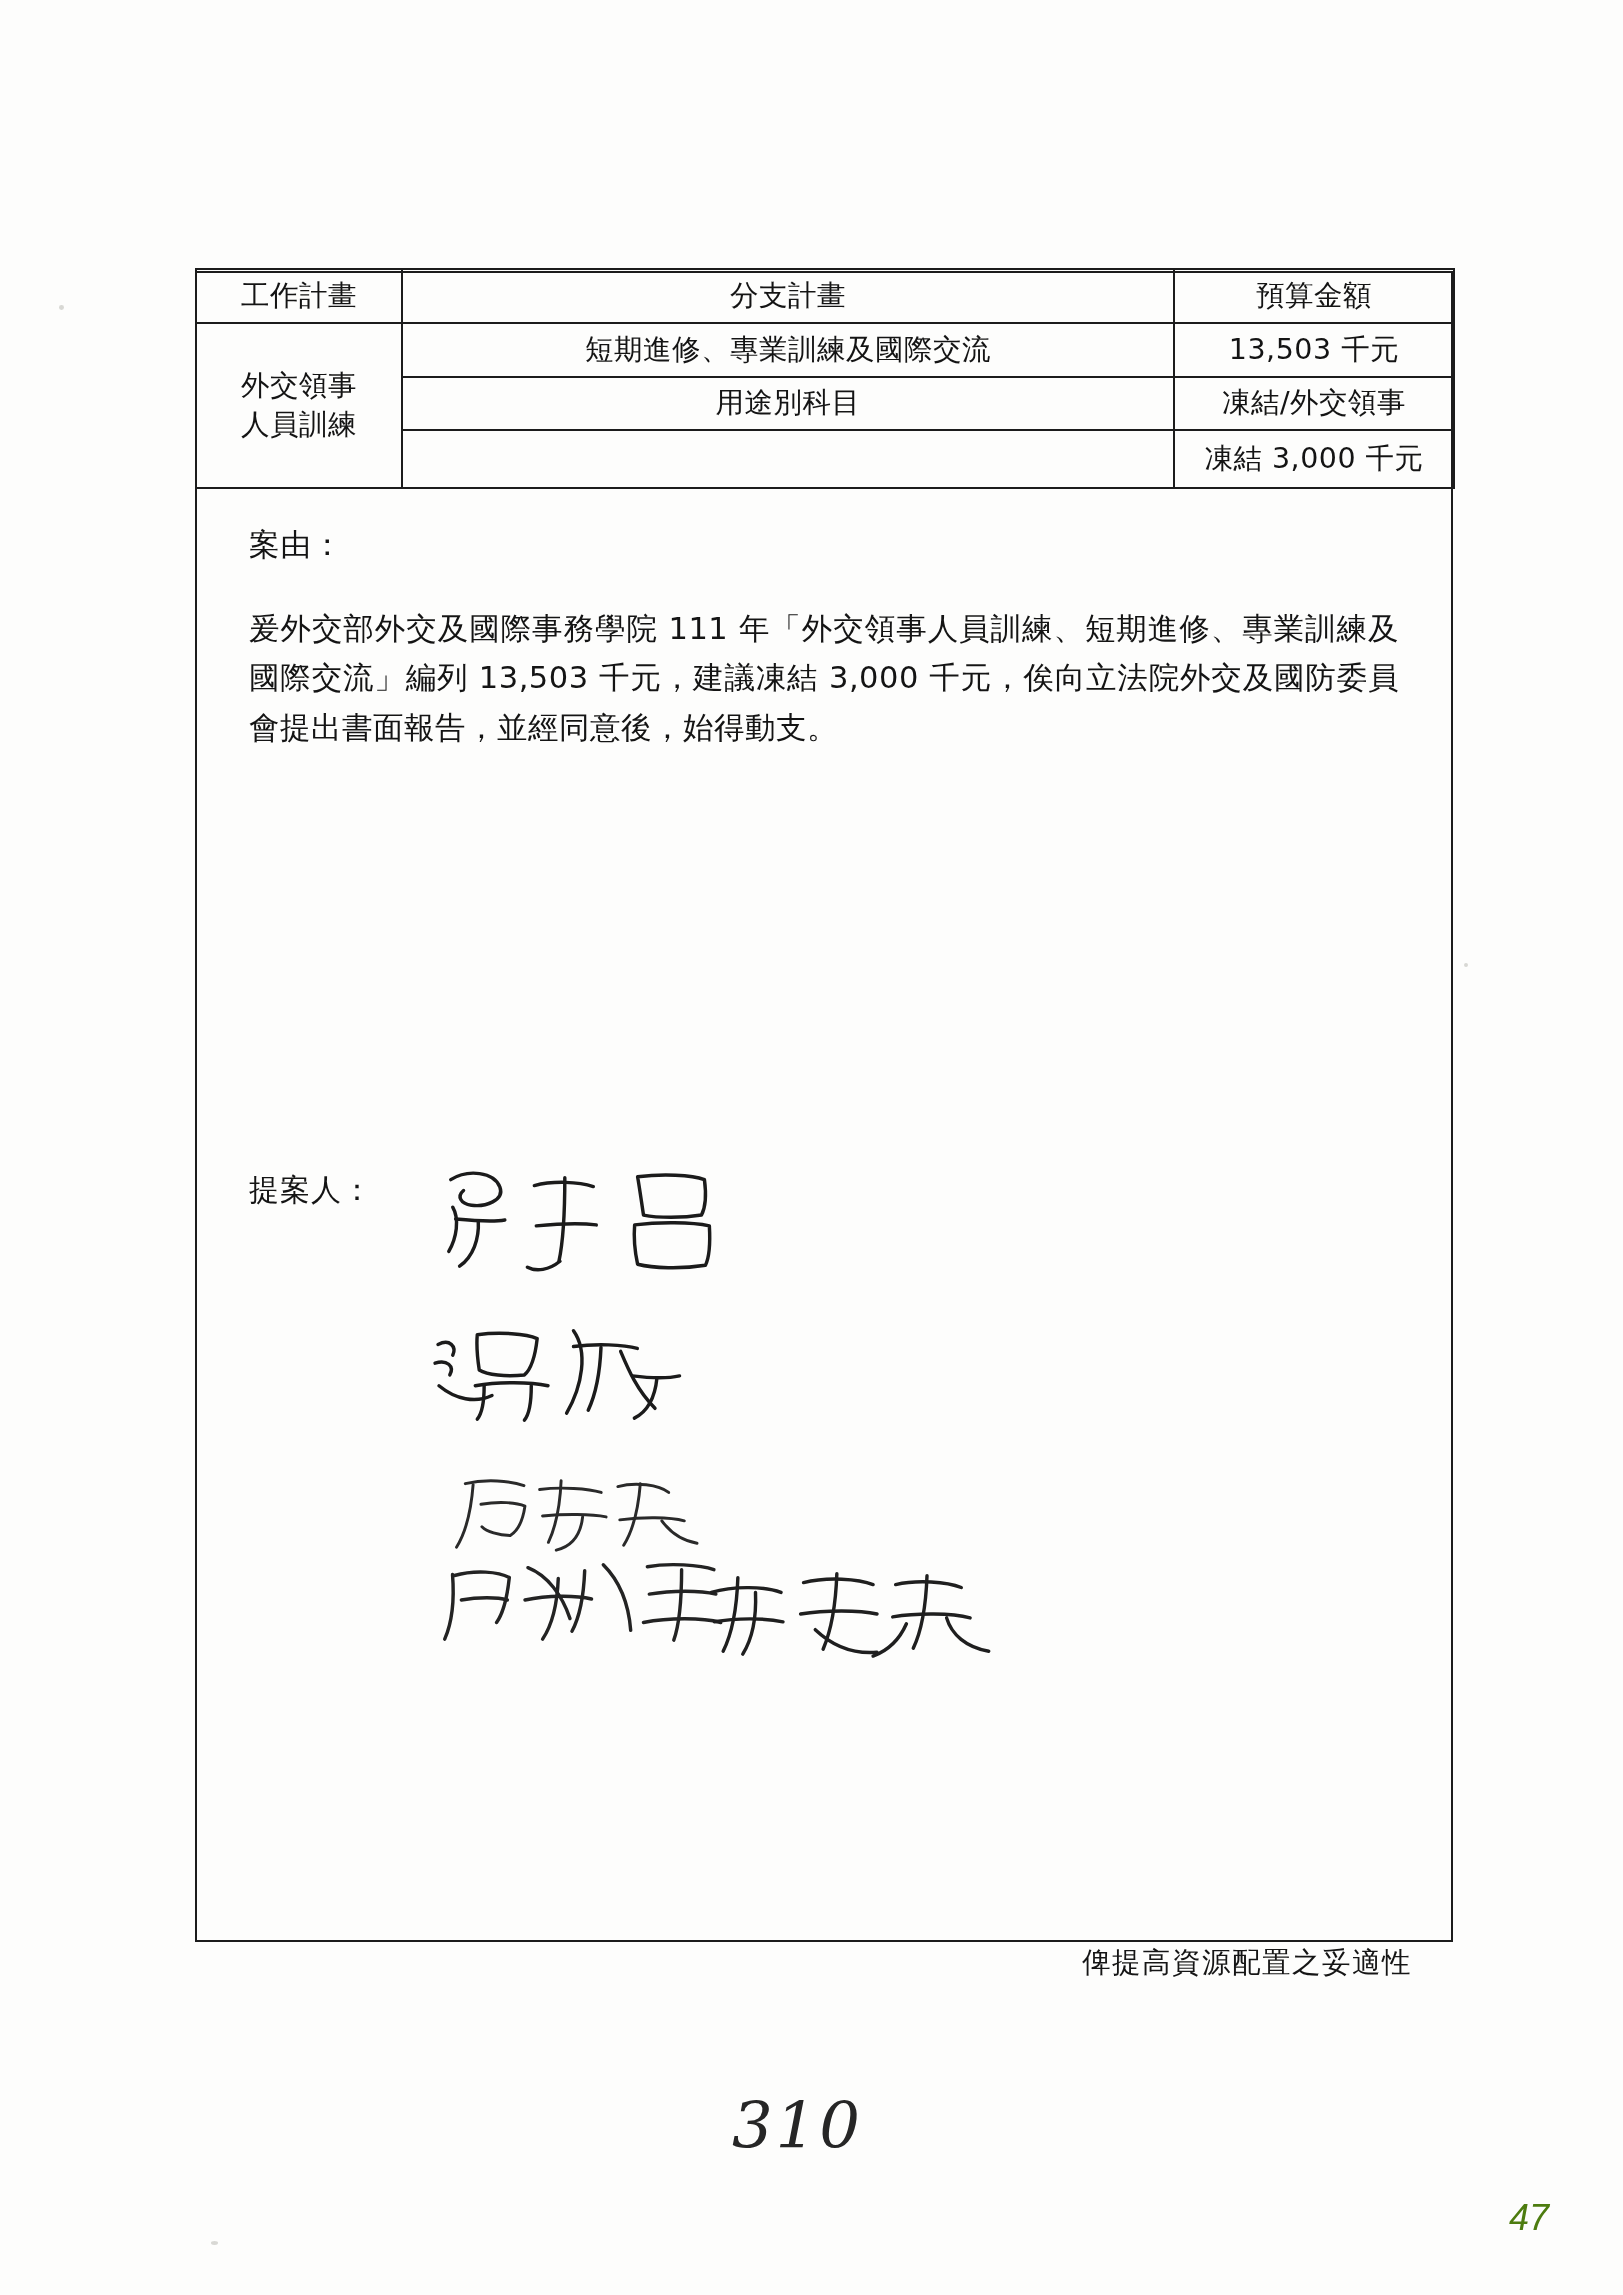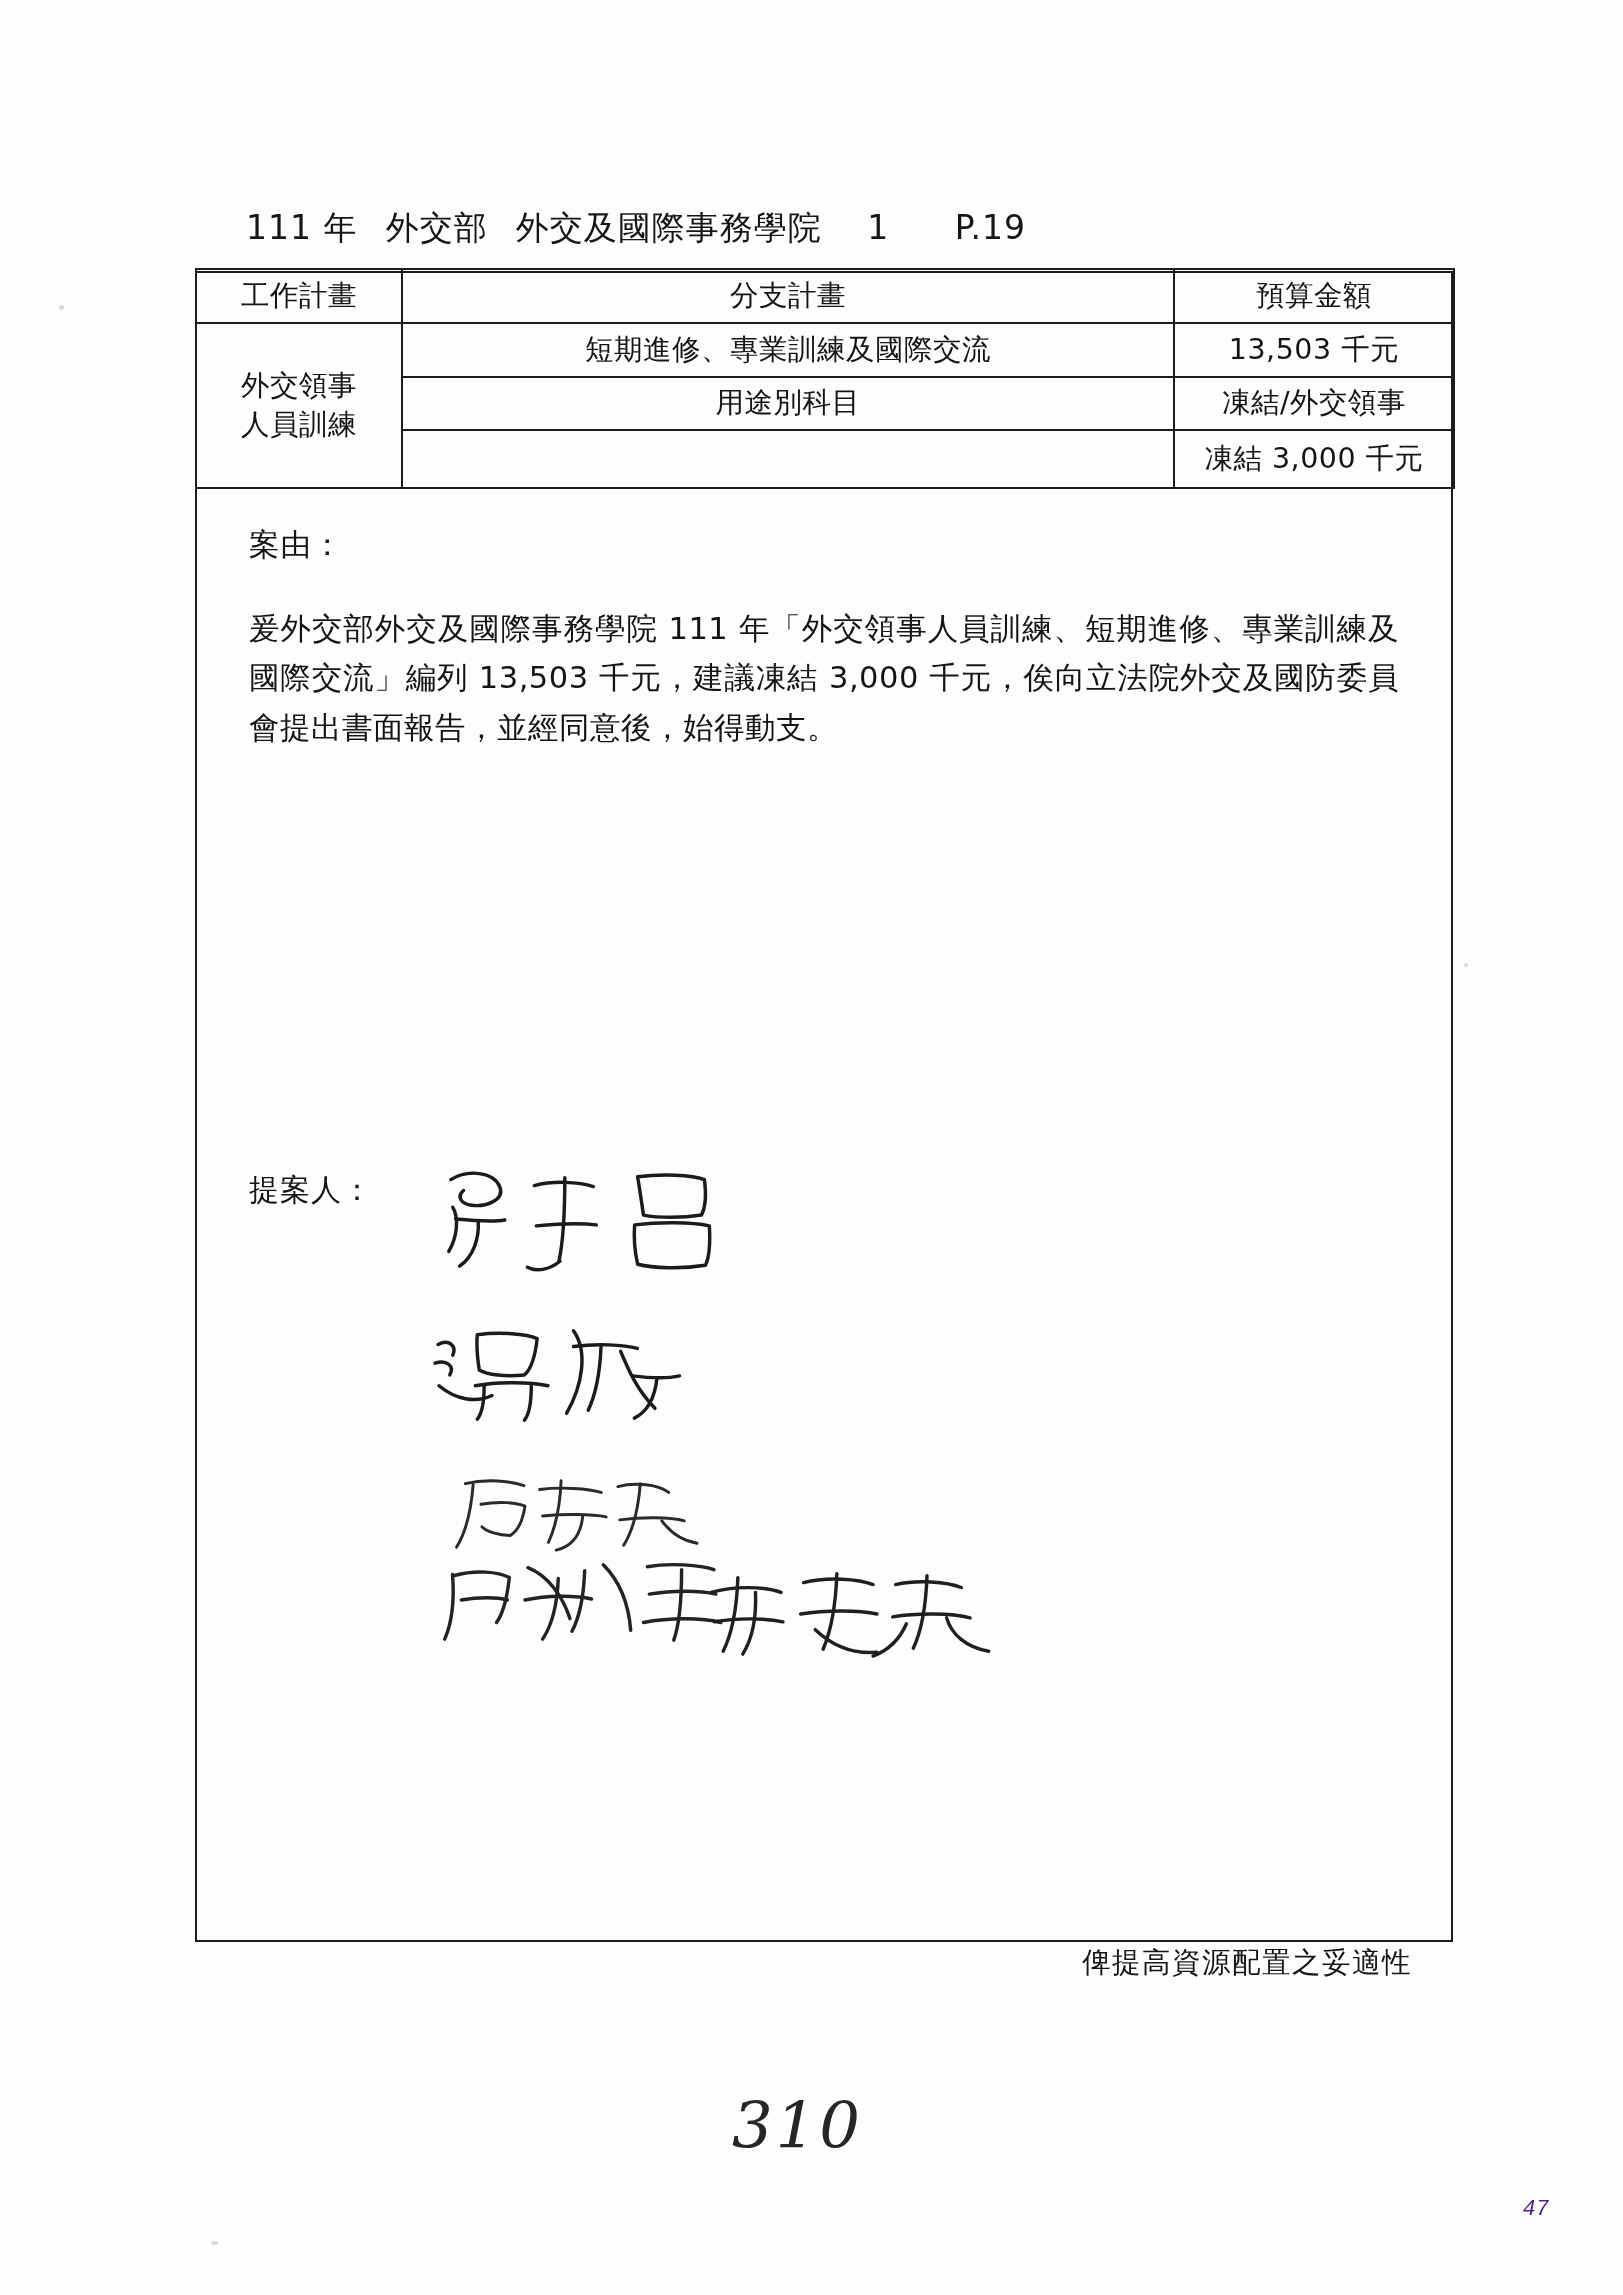--- a/index.html
+++ b/index.html
@@ -148,44 +148,37 @@
     font-size: 64px;
     font-family: "DejaVu Serif", serif;
     font-style: italic;
     color: #262626;
     letter-spacing: 2.9px;
   }
   .corner-mark {
     position: absolute;
     right: 74px;
     top: 2197px;
-    font-size: 22px;
-    font-family: Liberation Mono, monospace;
+    font-size: 36px;
+    font-family: Liberation Sans, sans-serif;
     font-style: italic;
-    color: #4c1d95;
+    color: #4d7c0f;
   }
 
   .speck {
     position: absolute;
     background: #d8d8d4;
     border-radius: 50%;
   }
 </style>
 </head>
 <body>
 
 <div class="page">
 
-  <div class="header-line">
-    <span class="hdr-year">111 年</span>
-    <span class="hdr-ministry">外交部</span>
-    <span class="hdr-institute">外交及國際事務學院</span>
-    <span class="hdr-num">1</span>
-    <span class="hdr-page">P.19</span>
-  </div>
 
   <div class="doc-frame"></div>
 
   <table class="budget-table">
     <colgroup>
       <col class="col-work">
       <col class="col-branch">
       <col class="col-amount">
     </colgroup>
     <tbody>

